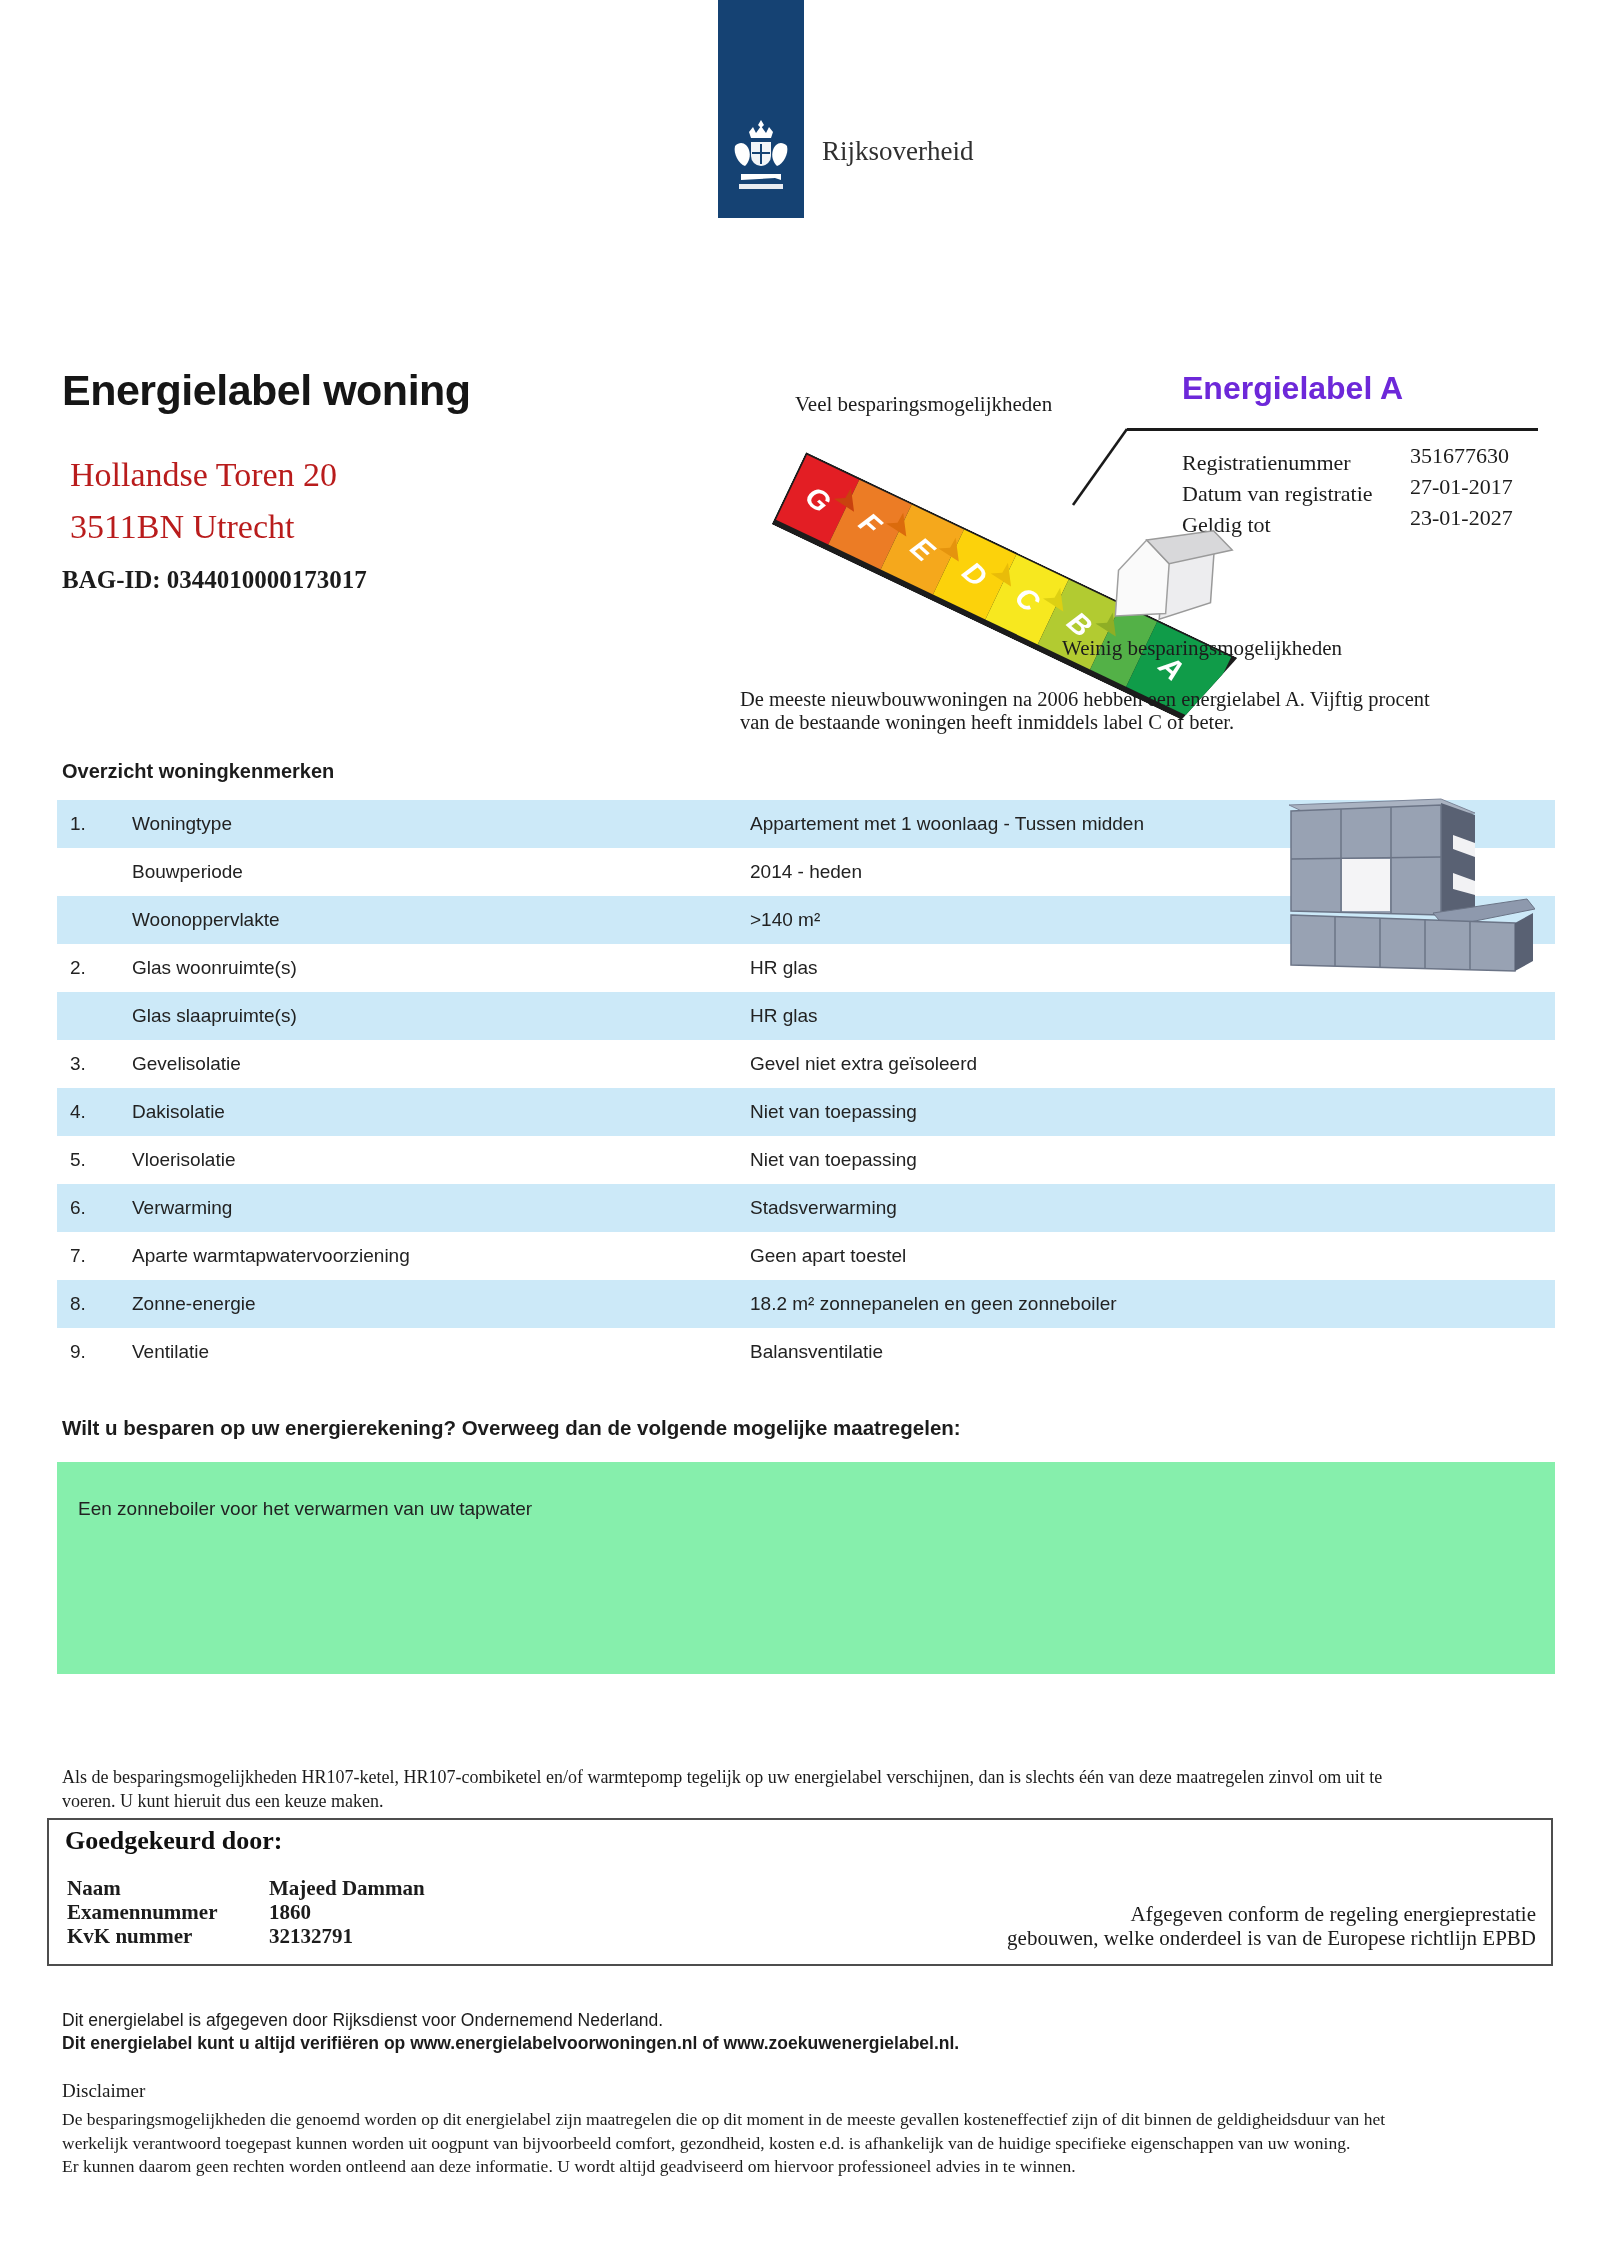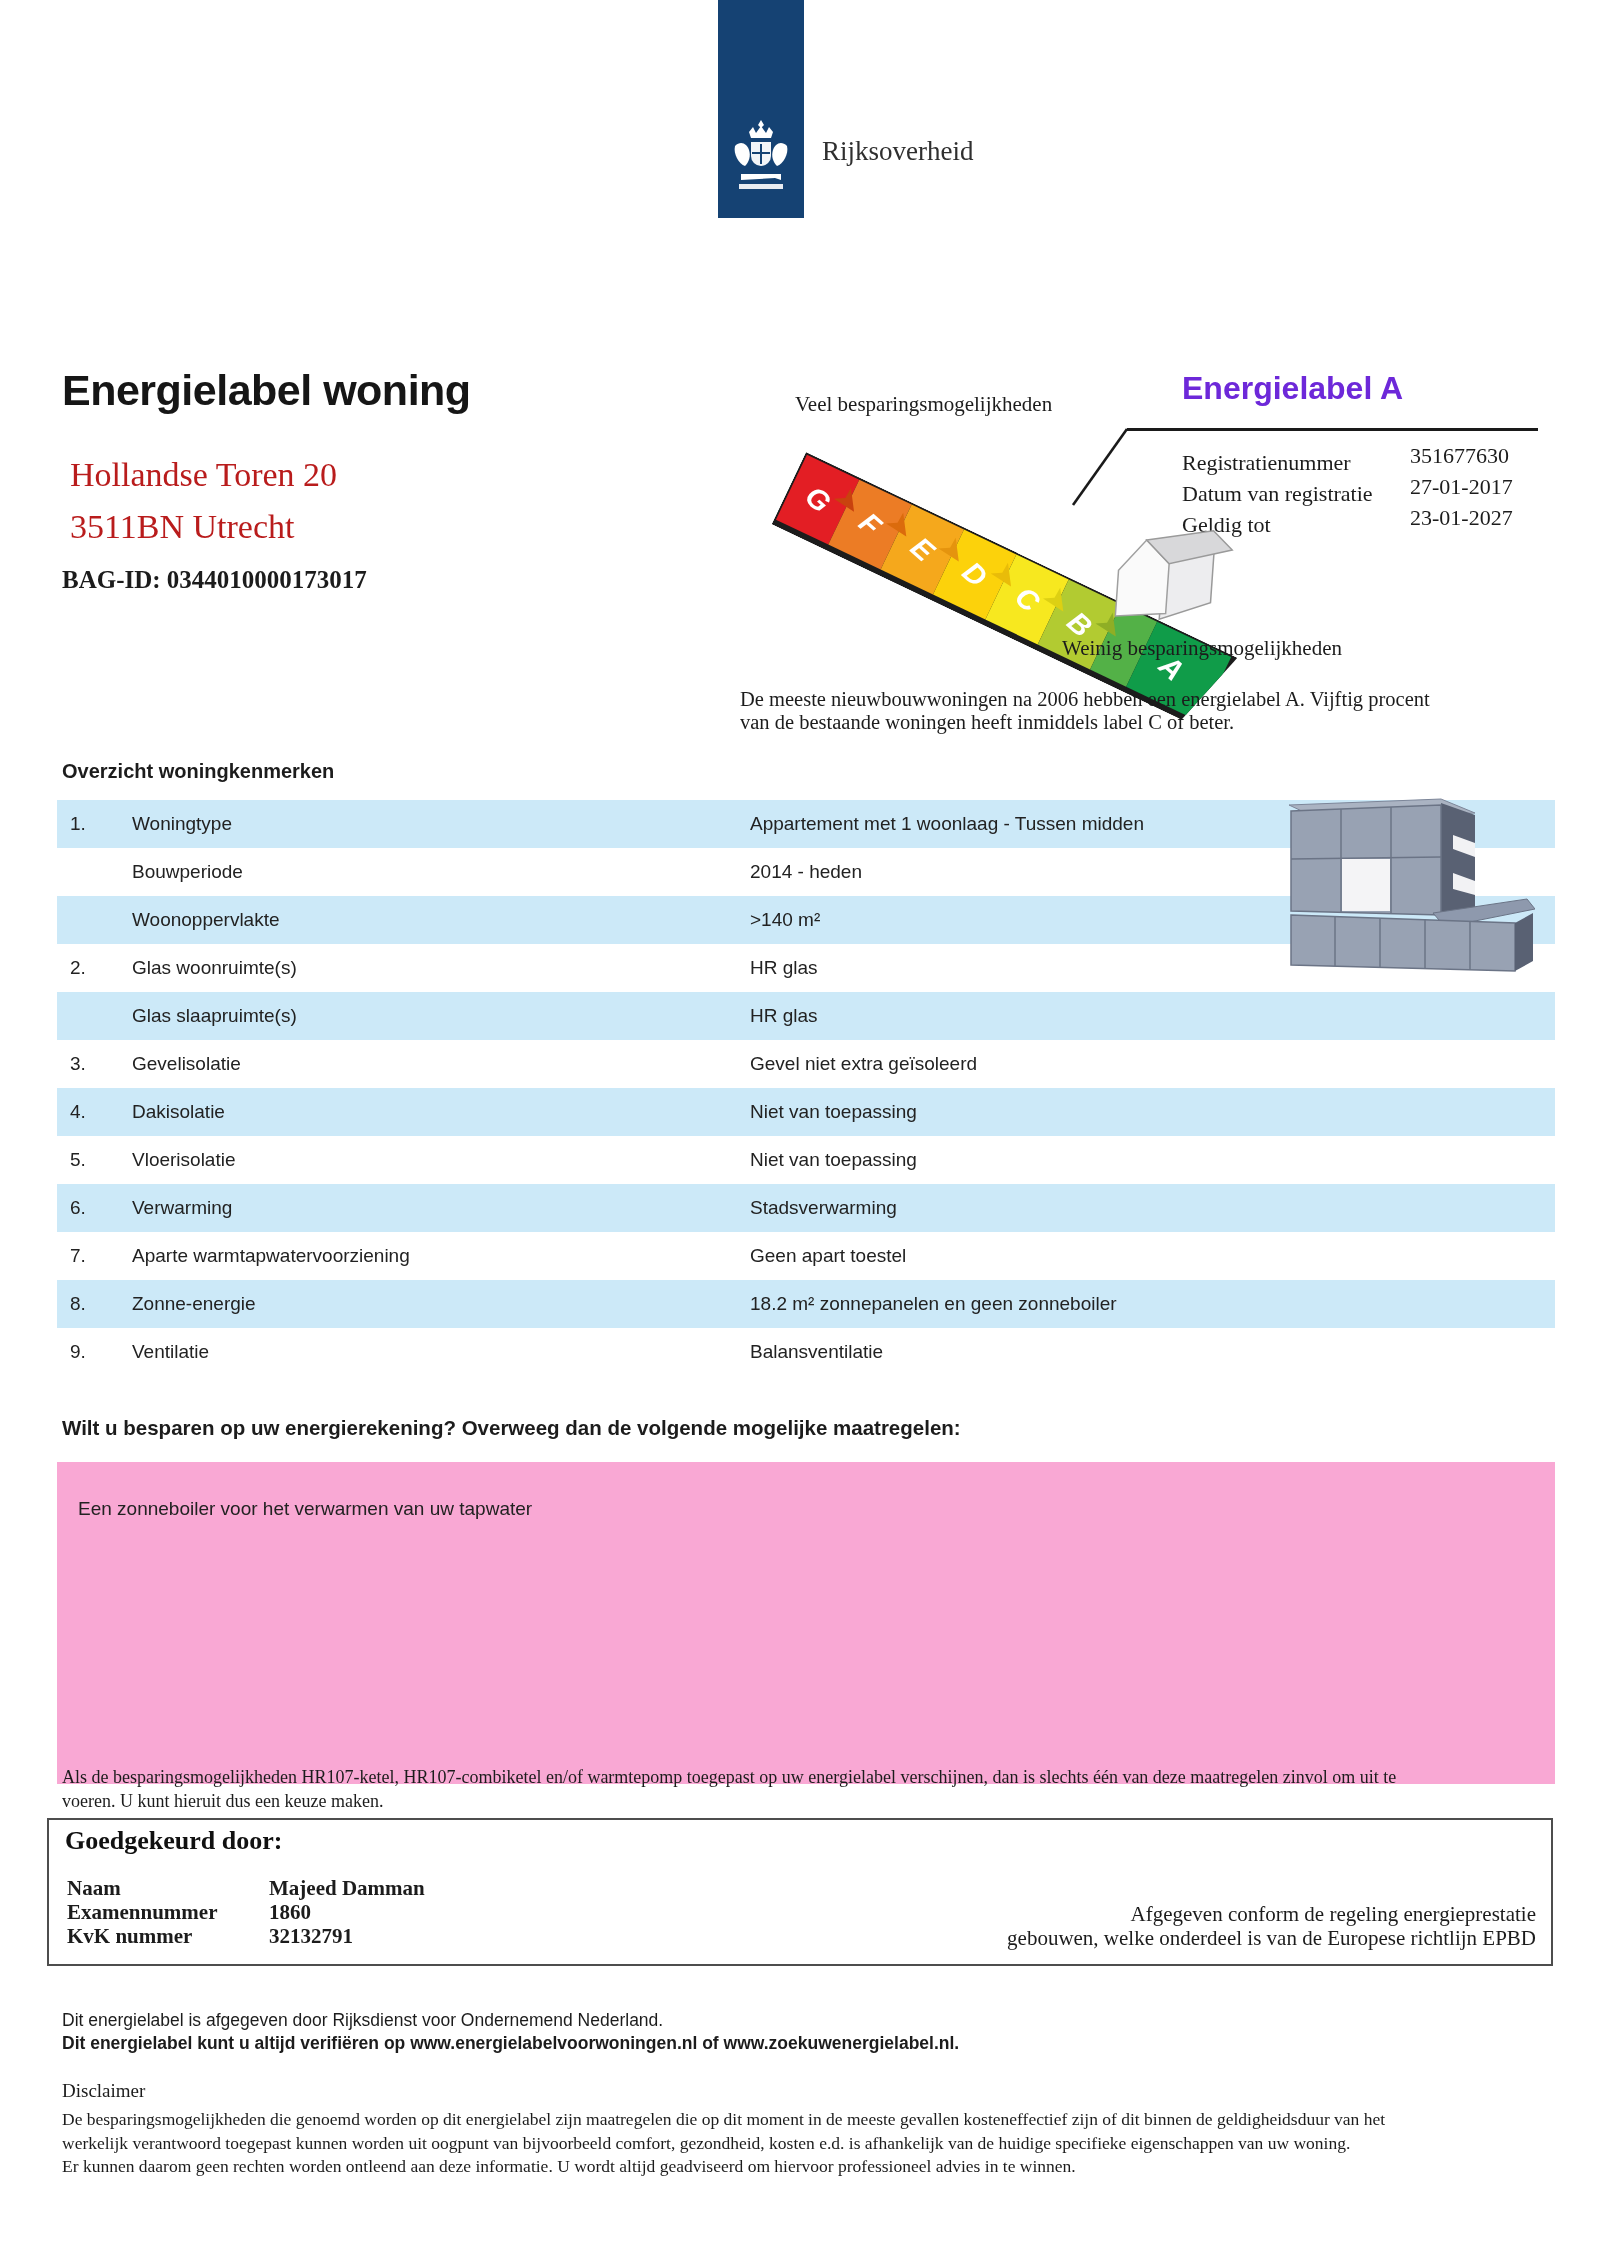--- a/index.html
+++ b/index.html
@@ -47,21 +47,21 @@
   #kenmerken-table{left:57px;top:800px;width:1498px;}
   .trow{display:flex;align-items:center;height:48px;font-size:19px;color:#222;}
   .trow:nth-child(odd){background:#cce9f8;}
   .t-num{width:75px;padding-left:13px;box-sizing:border-box;}
   .t-label{width:618px;}
   .t-value{flex:1;}
   #building-svg{left:1283px;top:795px;width:252px;height:185px;z-index:5;}
 
   
   #maatregelen-heading{left:62px;top:1416px;font-size:20.5px;font-weight:bold;}
-  #maatregelen-box{left:57px;top:1462px;width:1498px;height:322px;background:#f9a8d4;text-decoration:underline;}
+  #maatregelen-box{left:57px;top:1462px;width:1498px;height:212px;background:#86efac;text-decoration:underline;}
   #maatregelen-item{position:absolute;left:21px;top:36px;font-size:19px;color:#222;white-space:nowrap;}
   #maatregelen-note{left:62px;top:1765px;font-size:18px;line-height:24px;}
 
   
   #approved-box{left:47px;top:1818px;width:1506px;height:148px;border:2px solid #4d4d4d;box-sizing:border-box;}
   #approved-heading{position:absolute;left:16px;top:6px;font-size:26px;font-weight:bold;color:#111;}
   #approved-rows{position:absolute;left:18px;top:56px;font-size:21px;line-height:24px;font-weight:bold;}
   .ap-row{display:flex;}
   .ap-label{width:202px;}
   #conform-block{position:absolute;right:15px;top:82px;font-size:21px;line-height:24px;text-align:right;}
@@ -252,21 +252,21 @@
     <line x1="142" y1="124" x2="142" y2="174" stroke="#6b7486" stroke-width="1.5"></line>
     <line x1="187" y1="126" x2="187" y2="175" stroke="#6b7486" stroke-width="1.5"></line>
     <polygon points="232,128 250,118 250,166 232,176" fill="#596173"></polygon>
   </svg>
 
   <div class="abs sans" id="maatregelen-heading">Wilt u besparen op uw energierekening? Overweeg dan de volgende mogelijke maatregelen:</div>
   <div class="abs" id="maatregelen-box">
     <div class="sans" id="maatregelen-item">Een zonneboiler voor het verwarmen van uw tapwater</div>
   </div>
   <div class="abs serif" id="maatregelen-note">
-    <div>Als de besparingsmogelijkheden HR107-ketel, HR107-combiketel en/of warmtepomp toegepast op uw energielabel verschijnen, dan is slechts één van deze maatregelen zinvol om uit te</div>
+    <div>Als de besparingsmogelijkheden HR107-ketel, HR107-combiketel en/of warmtepomp tegelijk op uw energielabel verschijnen, dan is slechts één van deze maatregelen zinvol om uit te</div>
     <div>voeren. U kunt hieruit dus een keuze maken.</div>
   </div>
 
   <div class="abs" id="approved-box">
     <div class="serif" id="approved-heading">Goedgekeurd door:</div>
     <div class="serif" id="approved-rows">
       <div class="ap-row">
           <span class="ap-label">Naam</span>
           <span>Majeed  Damman</span>
         </div>

